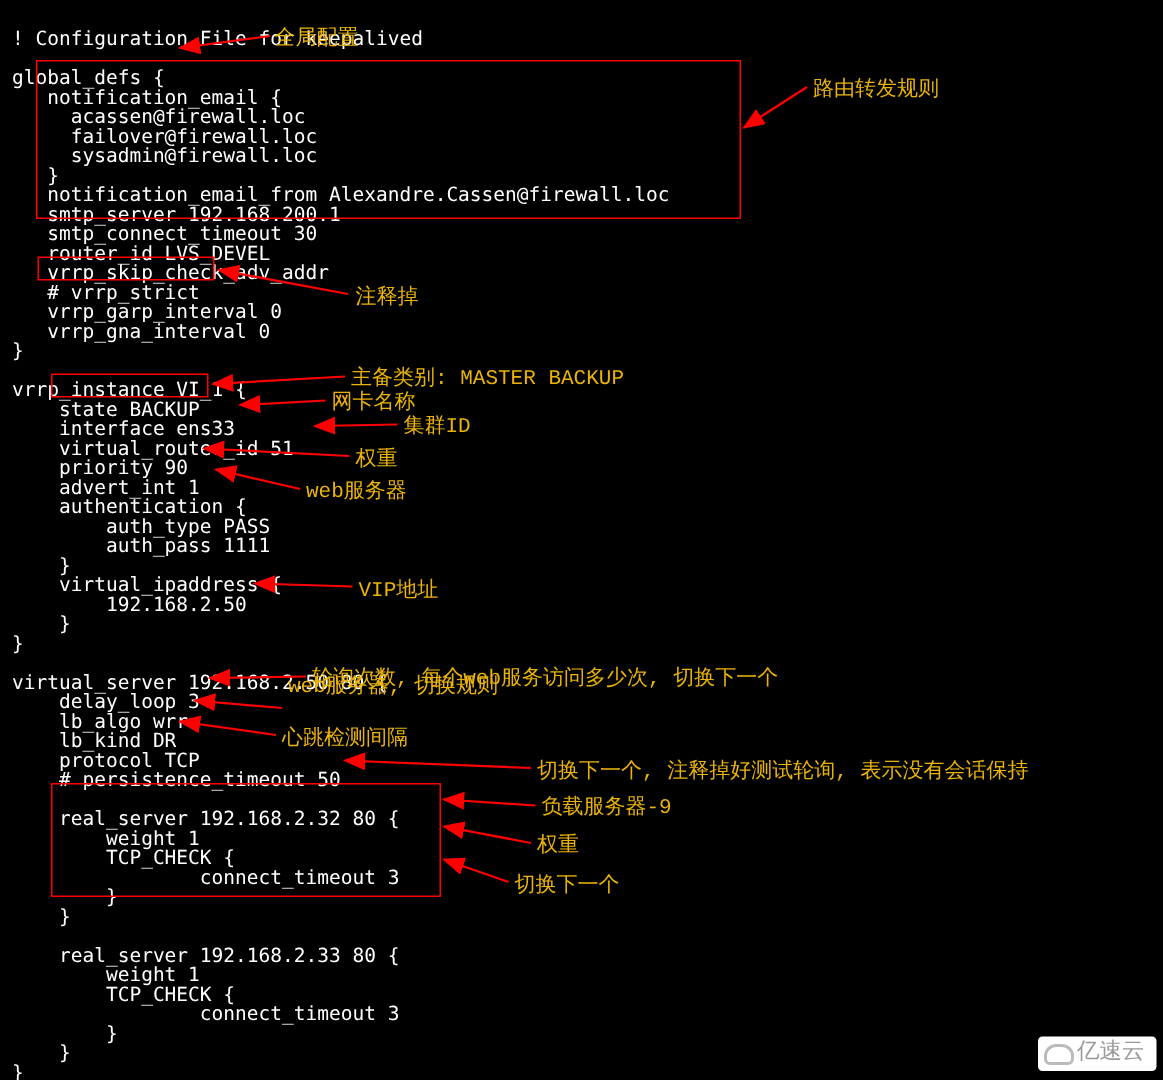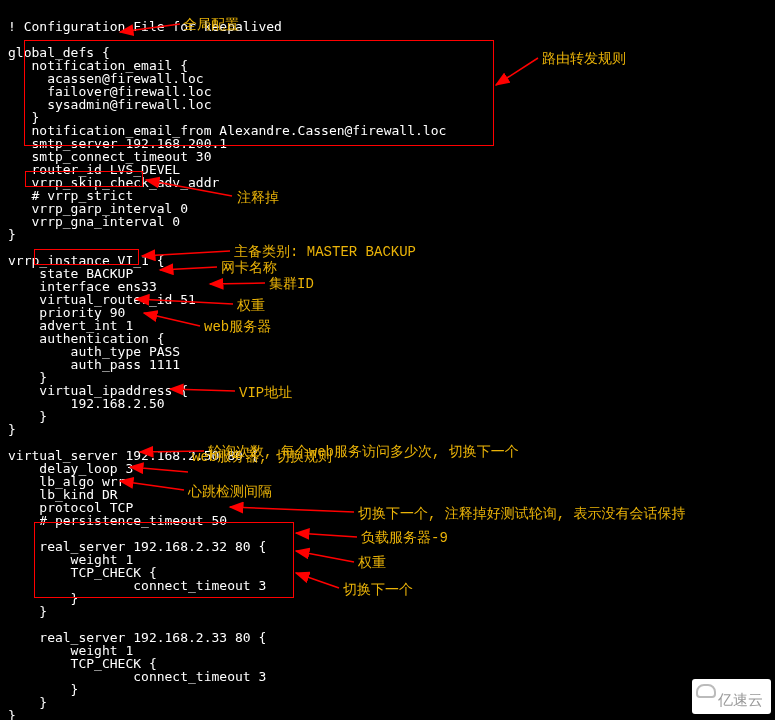--- a/index.html
+++ b/index.html
@@ -42,21 +42,21 @@
     pointer-events:none;
   }
   .logo{
     position:absolute;
     right:4px;
     bottom:6px;
     font-family:"Microsoft YaHei","SimSun",sans-serif;
     color:#999;
     font-size:15px;
     background:#fff;
-    padding:12px 8px 4px 26px;
+    padding:0 8px 4px 26px;
     border-radius:3px;
   }
   .logo::before{
     content:"";
     position:absolute;
     left:4px;top:5px;
     width:16px;height:10px;
     border:2px solid #bbb;
     border-radius:8px 8px 4px 4px;
   }

